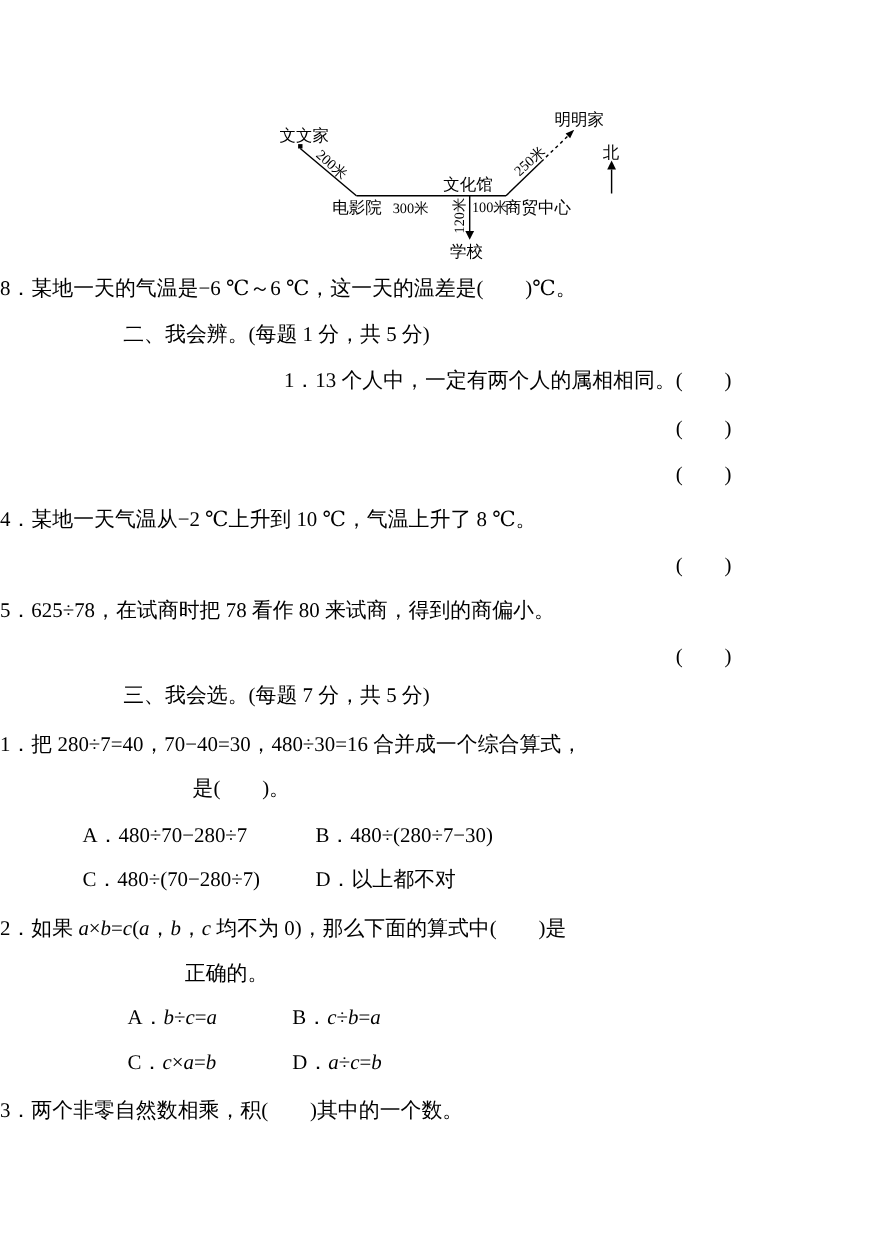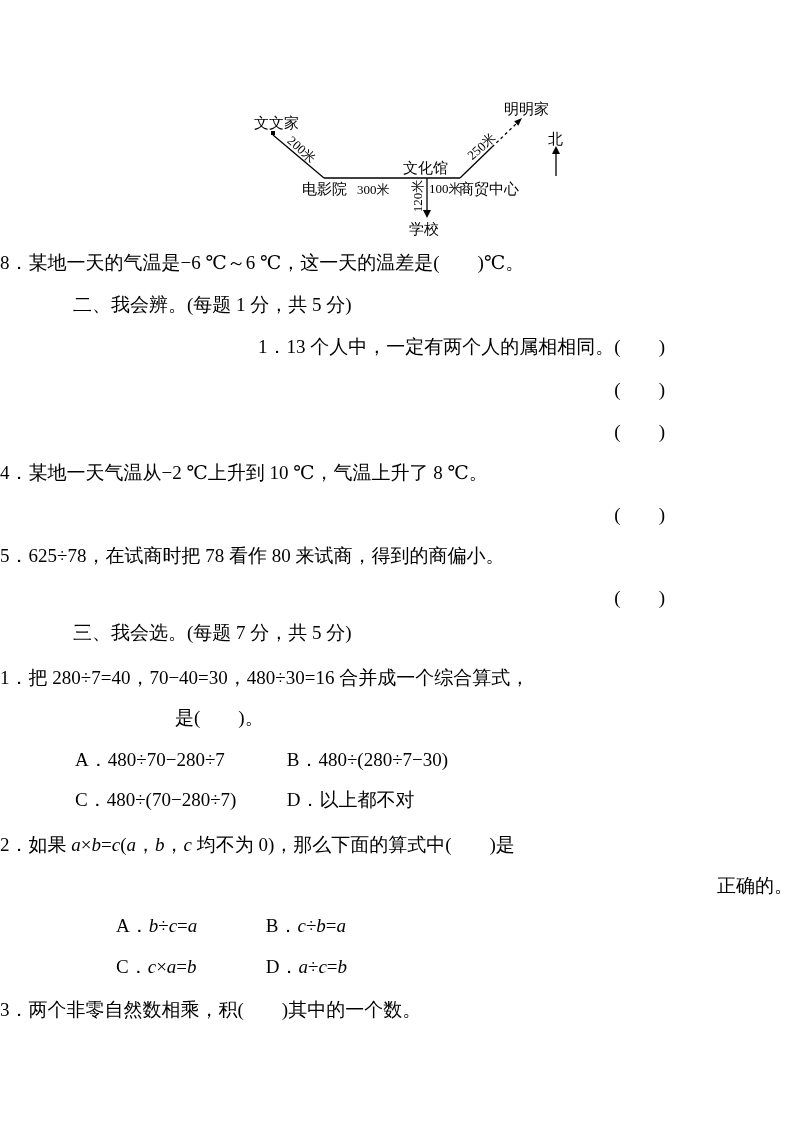--- a/index.html
+++ b/index.html
@@ -29,24 +29,24 @@
   .content { position: absolute; left: 0; top: 0; width: 793px; }
   .line {
     position: absolute;
     left: 0;
     width: 793px;
     height: 42px;
     line-height: 42px;
     white-space: nowrap;
     box-sizing: border-box;
   }
-  .sec  { padding-left: 73px; }
+  .sec  { padding-left: 112px; }
   .q    { }
   .cont  { padding-left: 175px; }
-  .cont2 { padding-left: 168px; text-align: right; }
+  .cont2 { padding-left: 168px; }
   .tf {
     padding-left: 145px;
     padding-right: 128px;
     display: flex;
     justify-content: flex-end;
   }
   .paren-right { text-align: right; padding-right: 128px; }
   .optrow1 { padding-left: 75px; }
   .optrow2 { padding-left: 116px; }
   .optcell1 { display: inline-block; width: 207px; }

